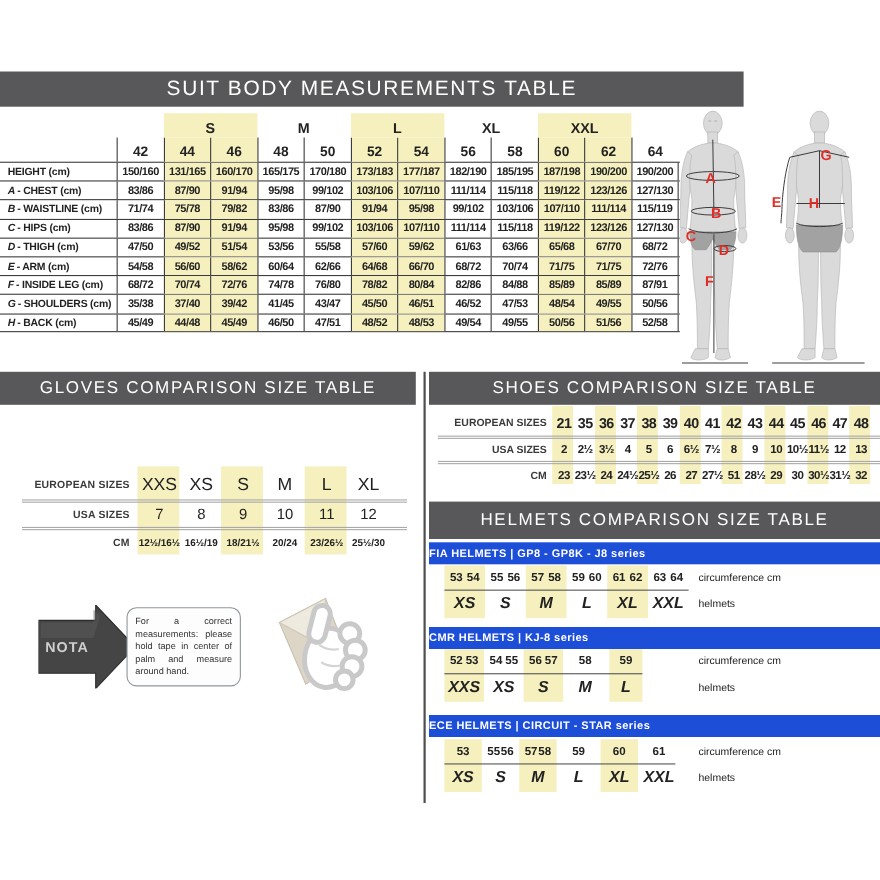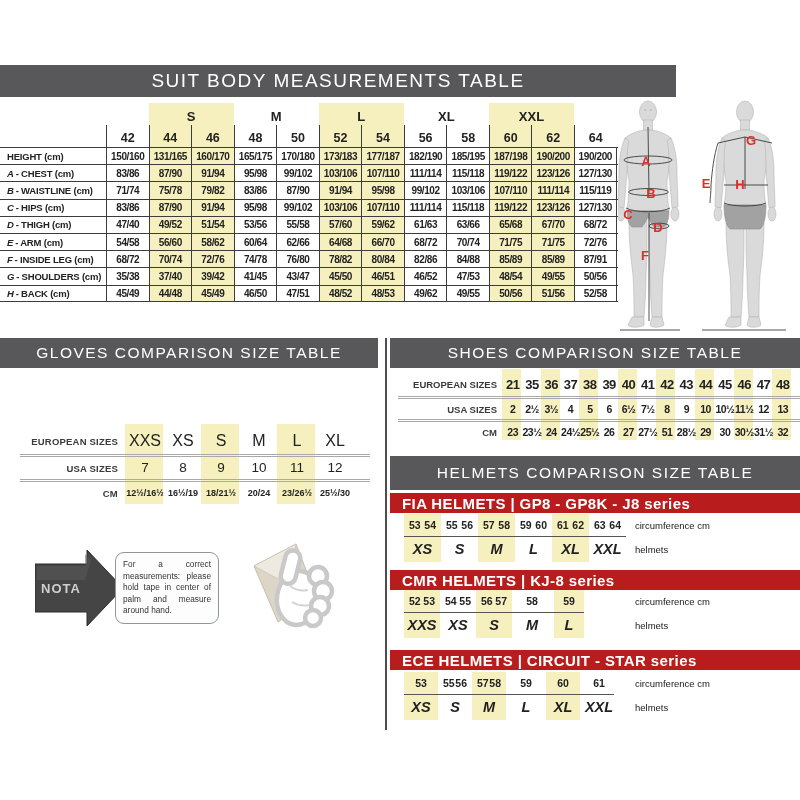--- a/index.html
+++ b/index.html
@@ -34,21 +34,21 @@
 
 #shoes-table{position:absolute;left:398px;top:372px;width:402px}
 .sh-band{position:absolute;top:-3px;height:71px;width:19px;background:#f5f0bd;z-index:0}
 .sh-row{display:flex;position:relative;z-index:1;align-items:center}
 .sh-label{width:99px;margin-right:6px;text-align:right;font-weight:bold;font-size:9.5px;color:#3a3a3a}
 .sh-cell{width:19.3px;flex:none;text-align:center;font-weight:bold;letter-spacing:-0.5px}
 .sh-r1{height:24px;font-size:13px}
 .sh-r2{height:20px;font-size:10.5px}
 .sh-r3{height:20px;font-size:10.5px}
 
-.hm-redbar{position:absolute;left:390px;width:410px;height:20px;background:#b91c1c;color:#fff;font-weight:bold;font-size:15px;letter-spacing:.4px;display:flex;align-items:center;padding-left:12px}
+.hm-redbar{position:absolute;left:390px;width:410px;height:20px;background:#1d4ed8;color:#fff;font-weight:bold;font-size:10px;letter-spacing:.4px;display:flex;align-items:center;}
 .hm-table{position:absolute;left:400px;width:402px;height:50px}
 .hm-cols{position:absolute;left:4px;top:0;display:flex}
 .hm-col{flex:none}
 .hm-nums{height:22px;display:flex;align-items:center;justify-content:space-between;padding:0 5px}
 .hm-nums.single{justify-content:center}
 .hm-num{font-size:10.5px;font-weight:bold}
 .hm-size{height:26px;display:flex;align-items:center;justify-content:center;font-size:14.5px;font-weight:bold;font-style:italic}
 .hm-line{position:absolute;left:4px;top:22px;border-bottom:1px solid #555}
 .hm-labs{position:absolute;left:235px;top:0;font-size:9.5px;color:#1a1a1a}
 .hm-lab1{height:22px;display:flex;align-items:center}
@@ -154,21 +154,21 @@
       <div class="s-cell hl">103/106</div>
       <div class="s-cell hl">107/110</div>
       <div class="s-cell">111/114</div>
       <div class="s-cell">115/118</div>
       <div class="s-cell hl">119/122</div>
       <div class="s-cell hl">123/126</div>
       <div class="s-cell">127/130</div>
     </div>
     <div class="s-row">
       <div class="s-label"><i>D</i> - THIGH (cm)</div>
-      <div class="s-cell">47/40</div>
+      <div class="s-cell">47/50</div>
       <div class="s-cell hl">49/52</div>
       <div class="s-cell hl">51/54</div>
       <div class="s-cell">53/56</div>
       <div class="s-cell">55/58</div>
       <div class="s-cell hl">57/60</div>
       <div class="s-cell hl">59/62</div>
       <div class="s-cell">61/63</div>
       <div class="s-cell">63/66</div>
       <div class="s-cell hl">65/68</div>
       <div class="s-cell hl">67/70</div>
@@ -221,21 +221,21 @@
     </div>
     <div class="s-row last">
       <div class="s-label"><i>H</i> - BACK (cm)</div>
       <div class="s-cell">45/49</div>
       <div class="s-cell hl">44/48</div>
       <div class="s-cell hl">45/49</div>
       <div class="s-cell">46/50</div>
       <div class="s-cell">47/51</div>
       <div class="s-cell hl">48/52</div>
       <div class="s-cell hl">48/53</div>
-      <div class="s-cell">49/62</div>
+      <div class="s-cell">49/54</div>
       <div class="s-cell">49/55</div>
       <div class="s-cell hl">50/56</div>
       <div class="s-cell hl">51/56</div>
       <div class="s-cell">52/58</div>
     </div>
   </div>
 
 <svg class="abs" style="left:618px;top:97px" width="182" height="241" viewBox="0 0 182 241">
   <g fill="#dadada" stroke="#b5b5b5" stroke-width="0.6">
     <ellipse cx="30" cy="15" rx="8.5" ry="11"></ellipse>

